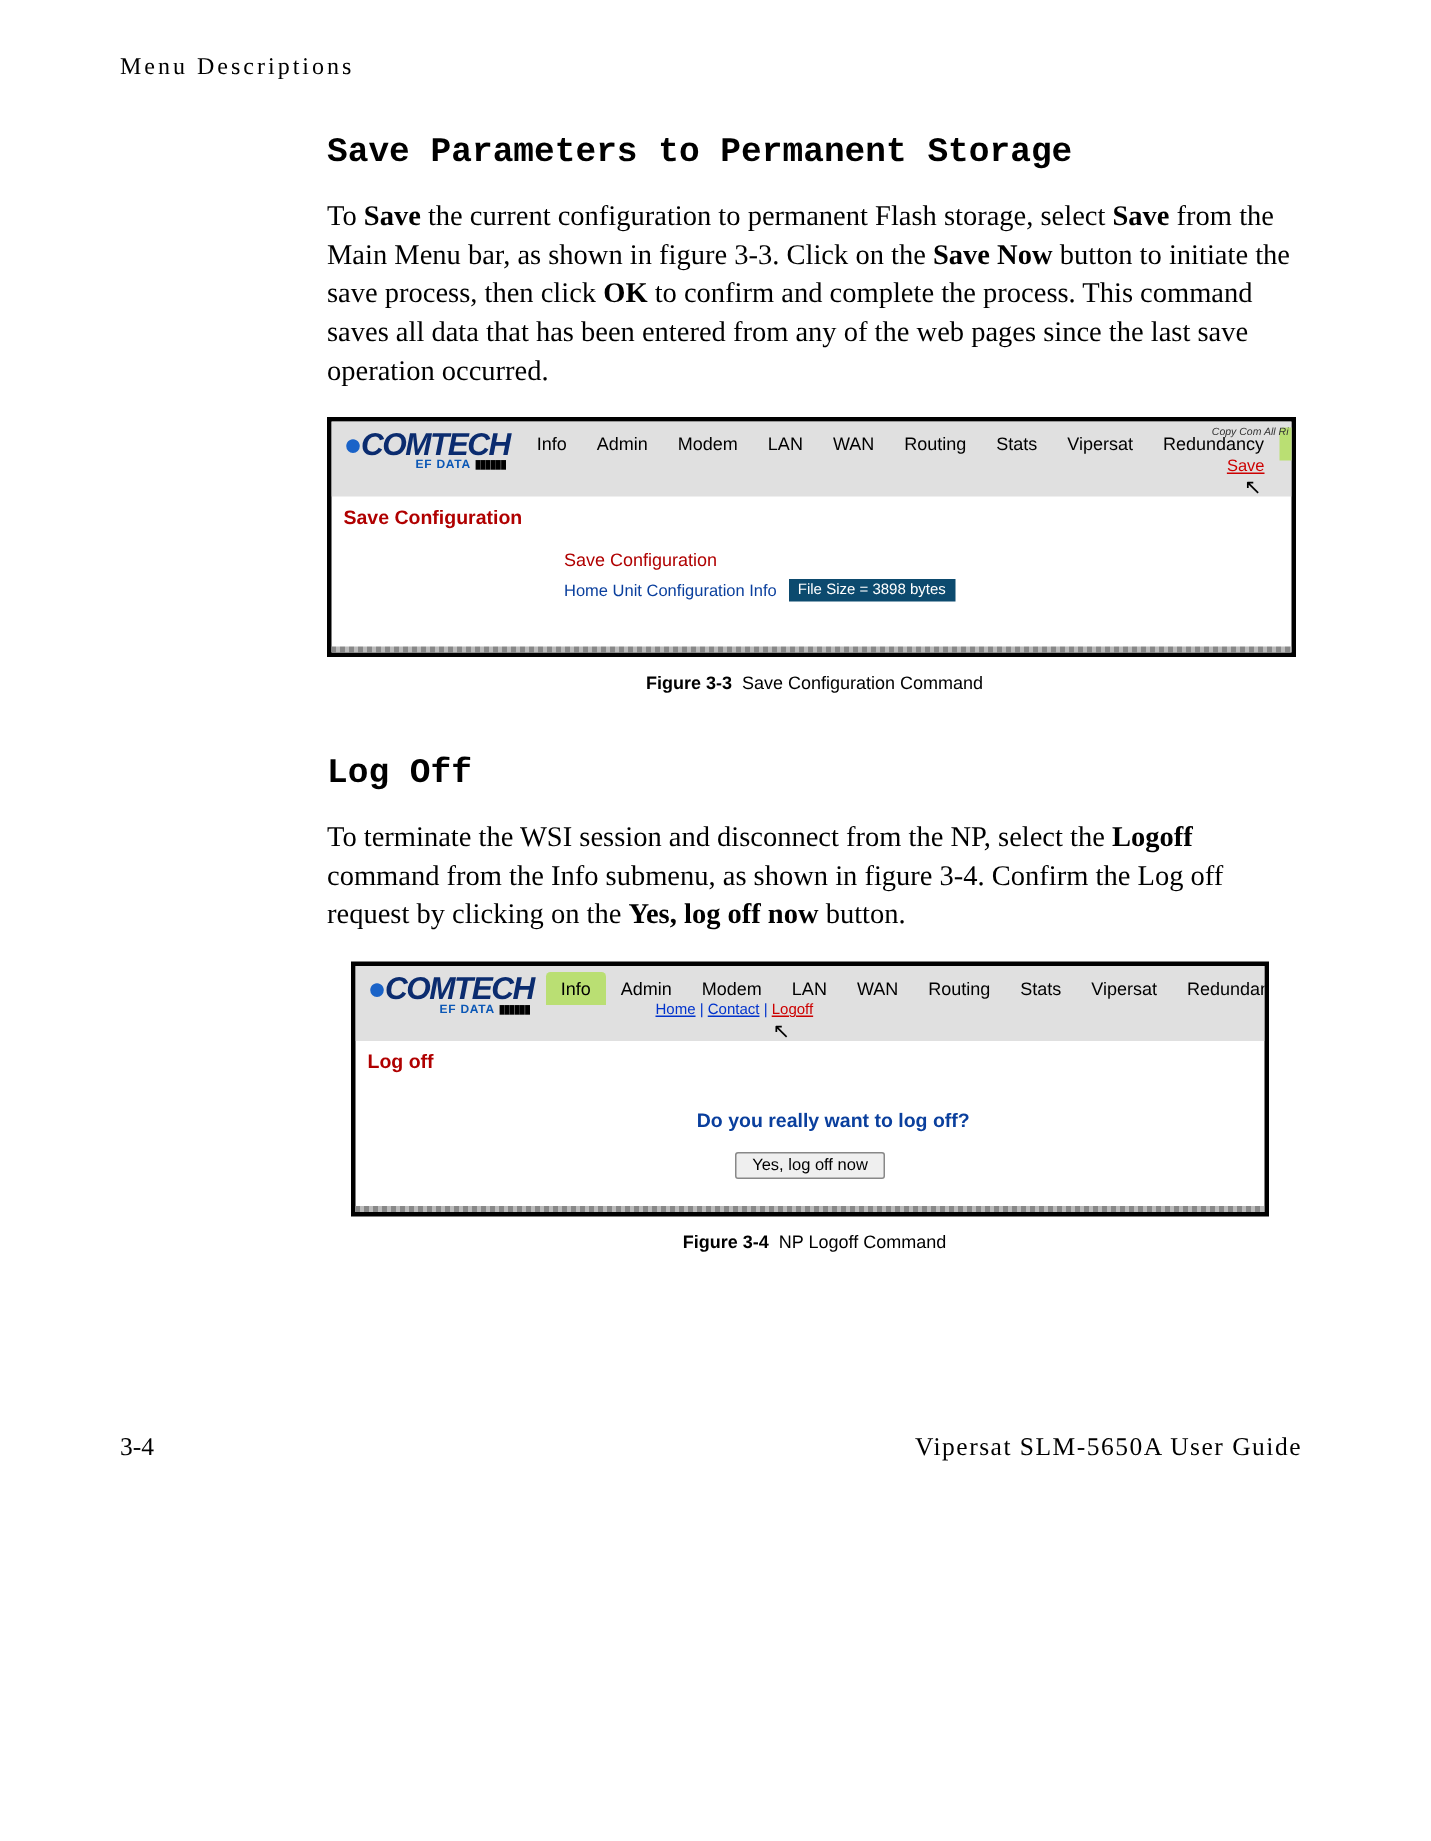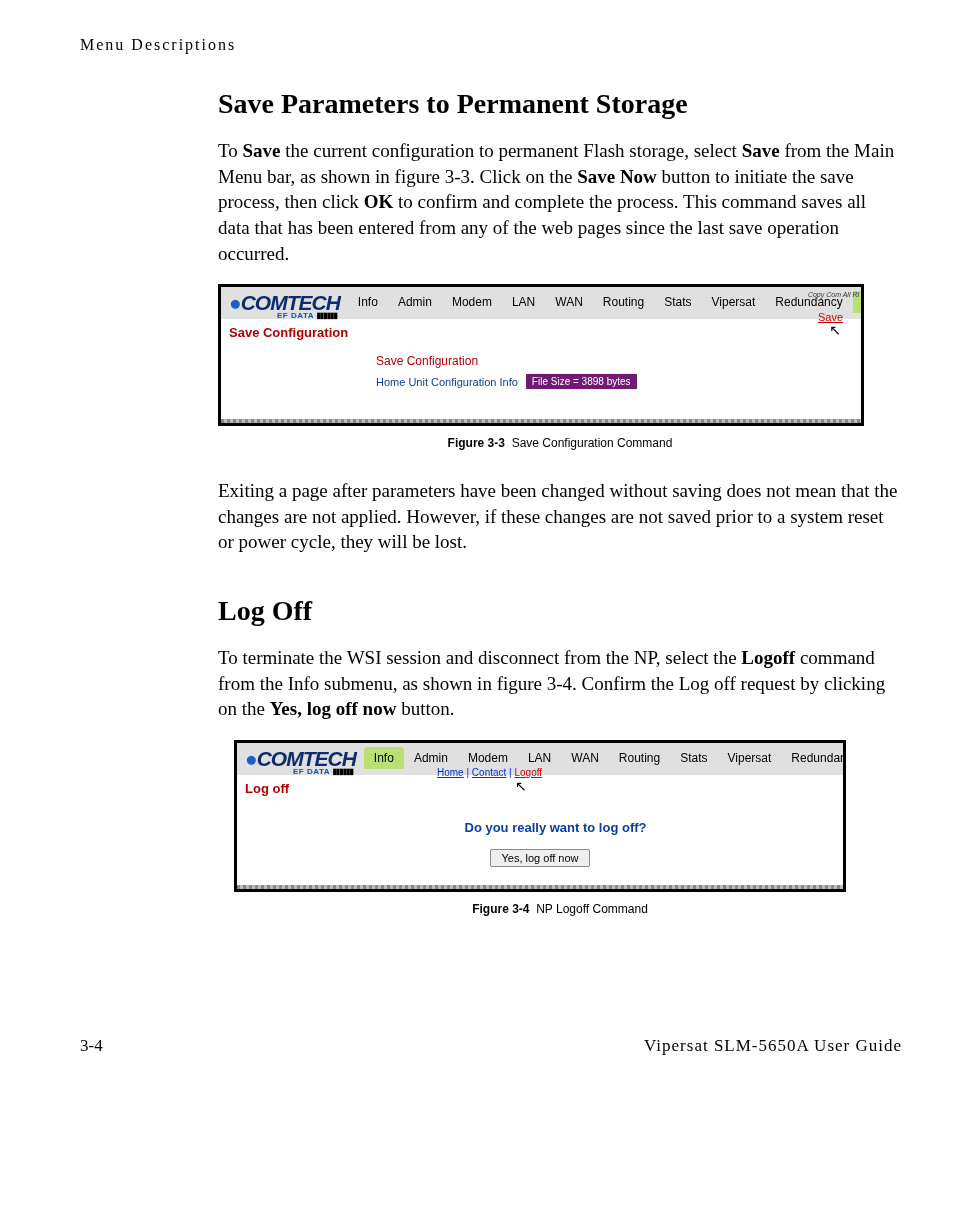--- a/index.html
+++ b/index.html
@@ -4,34 +4,34 @@
 <style>
   body {
     margin: 0;
     padding: 0;
     font-family: "Times New Roman", Times, serif;
     background: #fff;
     color: #000;
     width: 954px;
   }
   .page {
-    padding: 36px 52px 40px 80px;
+    padding: 36px 86px 40px 80px;
   }
   .header-small {
     font-size: 16px;
     letter-spacing: 2px;
     margin-bottom: 34px;
   }
   .content {
     margin-left: 138px;
   }
   h1.section {
-    font-family: Liberation Serif, serif;
+    font-family: Liberation Mono, monospace;
     font-weight: bold;
-    font-size: 28px;
+    font-size: 23px;
     margin: 0 0 18px 0;
   }
   p.body {
     font-size: 19px;
     line-height: 1.35;
     margin: 0 0 18px 0;
   }
   p.body b { font-weight: bold; }
   .figure-caption {
     text-align: center;
@@ -50,21 +50,21 @@
     font-size: 11px;
     position: relative;
     overflow: hidden;
   }
   .shot .menubar {
     display: flex;
     align-items: flex-start;
     background: #e0e0e0;
     border-bottom: 0;
     position: relative;
-    height: 32px;
+    height: 50px;
   }
   .shot .logo {
     display: flex;
     align-items: center;
     gap: 0;
     padding: 4px 8px 0 8px;
     height: 100%;
     color: #0b2c6f;
   }
   .shot .logo-main {
@@ -153,21 +153,21 @@
     margin-bottom: 6px;
   }
   .save-block .row {
     display: flex;
     align-items: center;
     gap: 8px;
     margin-bottom: 6px;
   }
   .save-block .lbl { color: #0a3f9d; white-space: nowrap; }
   .save-block .val {
-    background: #701a75;
+    background: #0c4a6e;
     color: #fff;
     padding: 2px 6px;
     font-size: 10px;
     white-space: nowrap;
   }
   .shot button.ui-btn {
     background: #efefef;
     border: 1px solid #888;
     border-radius: 2px;
     font-size: 11px;
@@ -243,21 +243,20 @@
             <span class="val">File Size = 3898 bytes</span>
           </div>
         </div>
       </div>
       <div class="torn"></div>
     </div>
     <div class="figure-caption">
       <span class="fig-label">Figure 3-3</span>&nbsp;&nbsp;<span>Save Configuration Command</span>
     </div>
 
-    <p class="body">Exiting a page after parameters have been changed without saving does not mean that the changes are not applied. However, if these changes are not saved prior to a system reset or power cycle, they will be lost.</p>
 
     <h1 class="section" style="margin-top:40px;">Log Off</h1>
     <p class="body">To terminate the WSI session and disconnect from the NP, select the <b>Logoff</b> command from the Info submenu, as shown in figure 3-4. Confirm the Log off request by clicking on the <b>Yes, log off now</b> button.</p>
 
     <div class="shot" style="width:606px; margin-left:16px;">
       <div class="menubar">
         <div class="logo" style="display:block;">
           <div class="logo-main"><span style="color:#1a63c8;">●</span><span>COMTECH</span></div>
           <div class="logo-sub"><span>EF DATA</span> <span class="bars">▮▮▮▮▮▮</span></div>
         </div>

